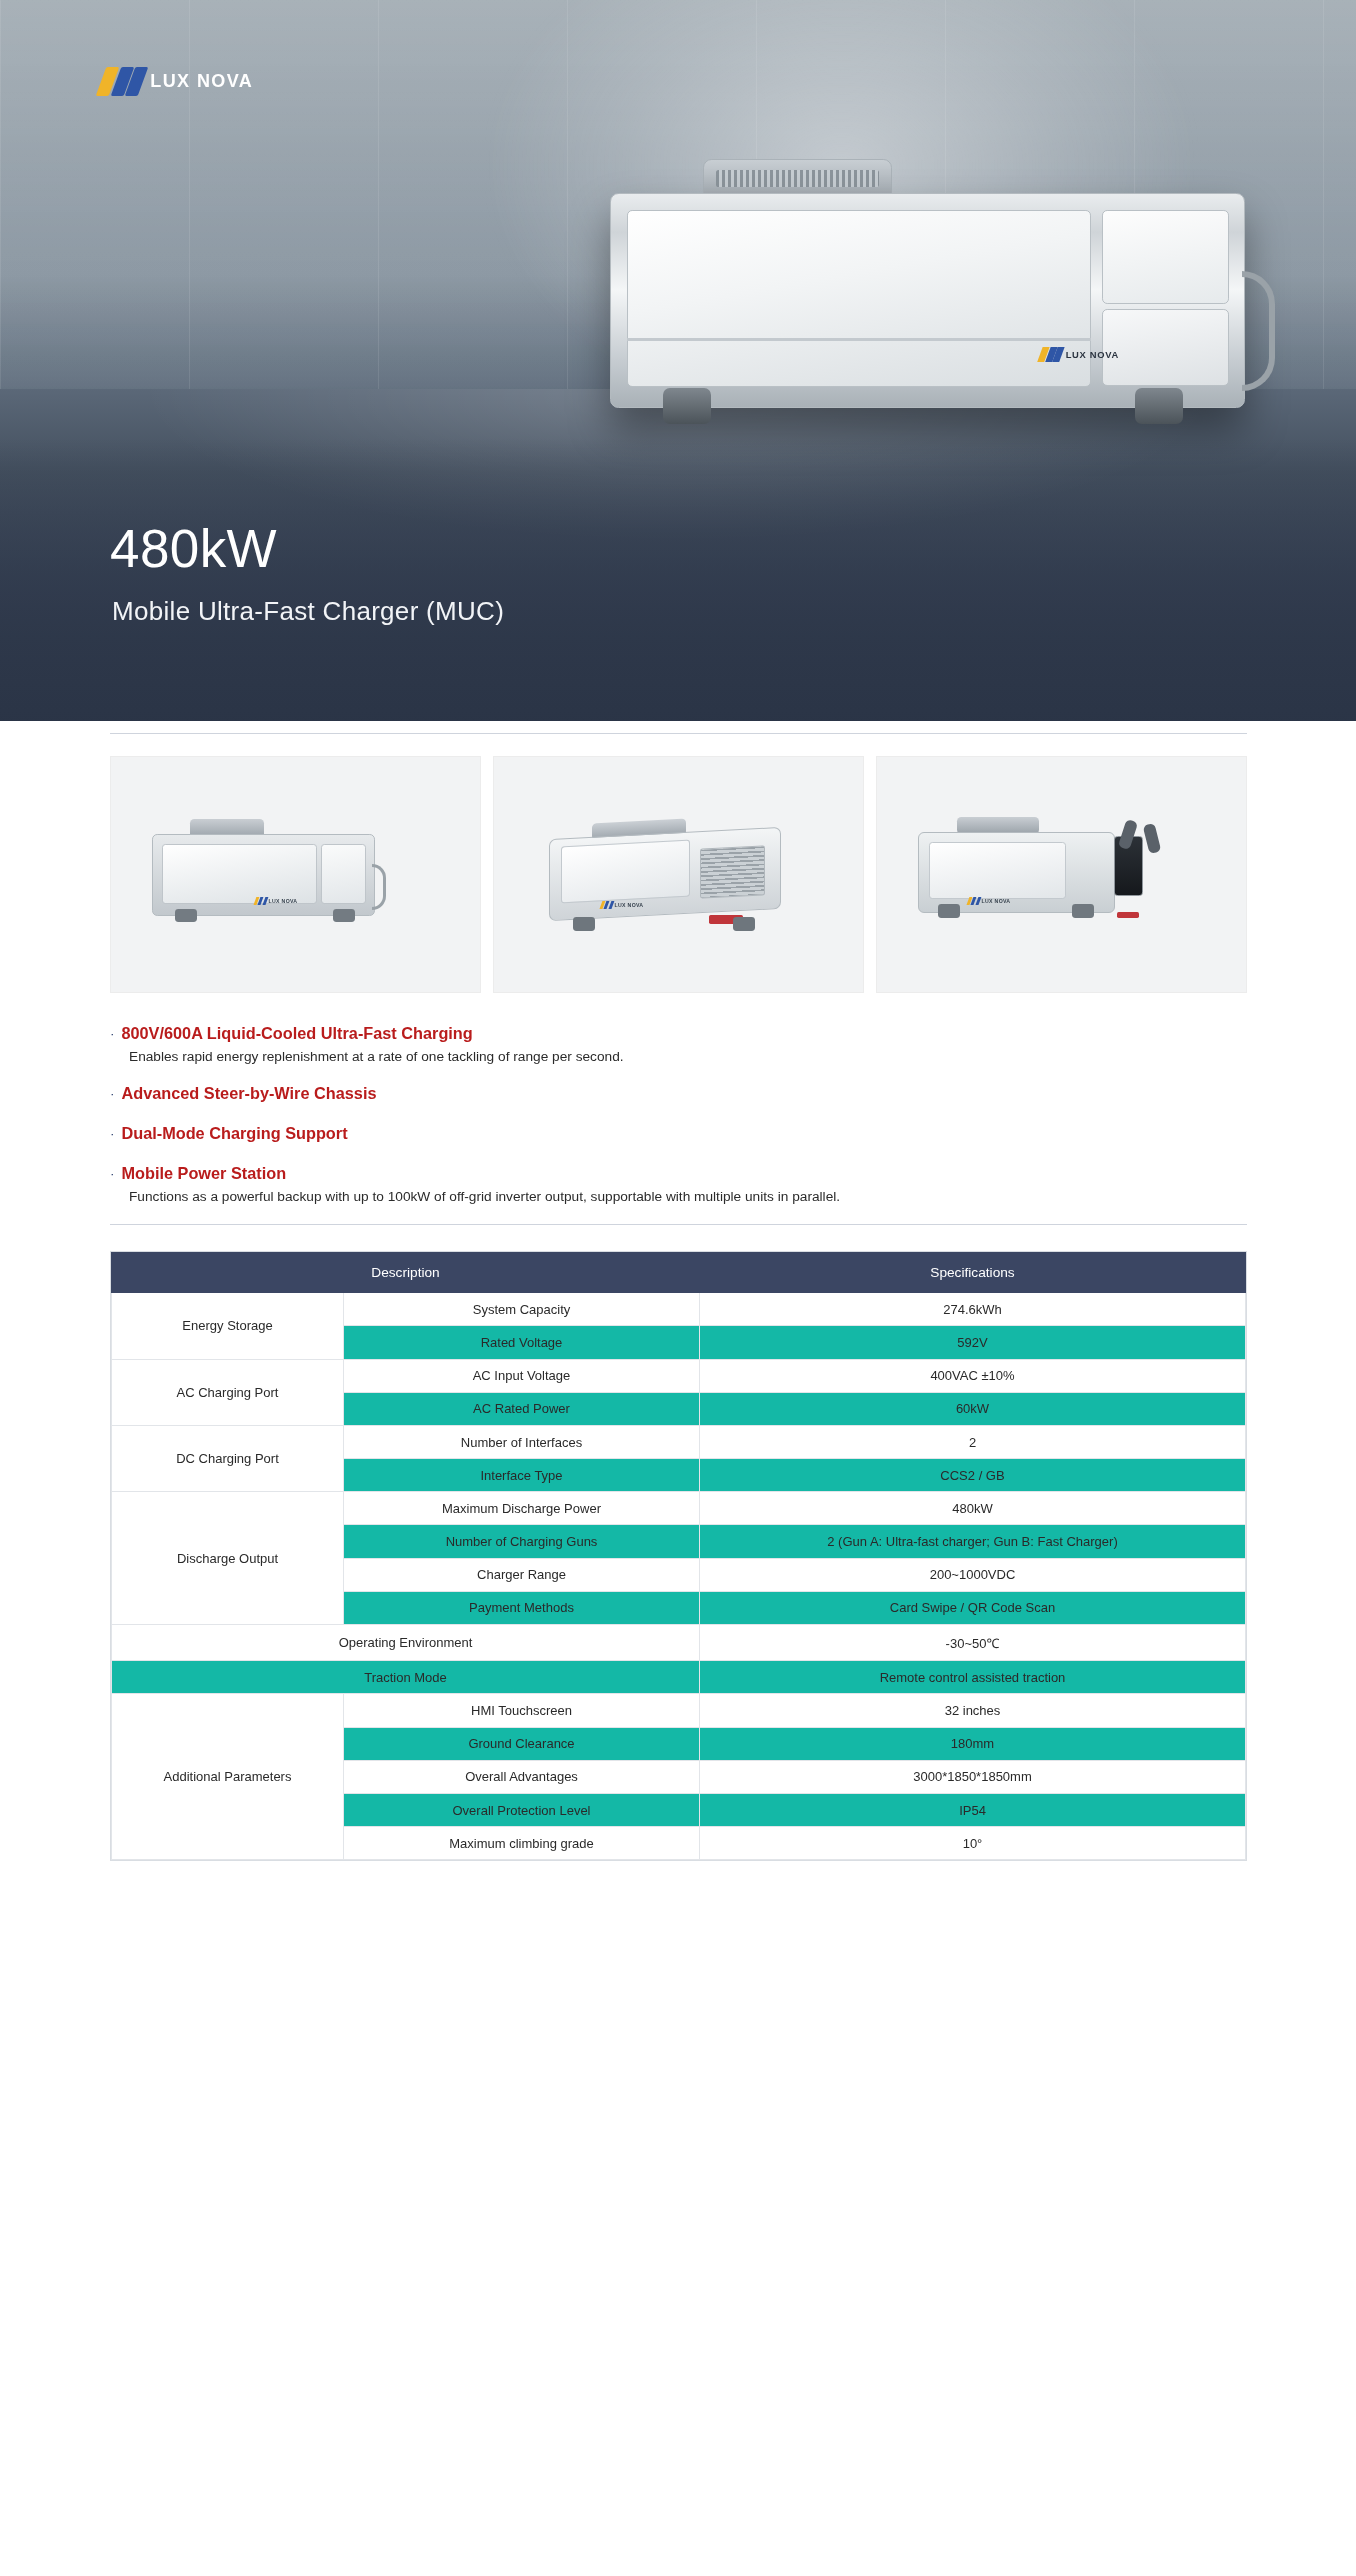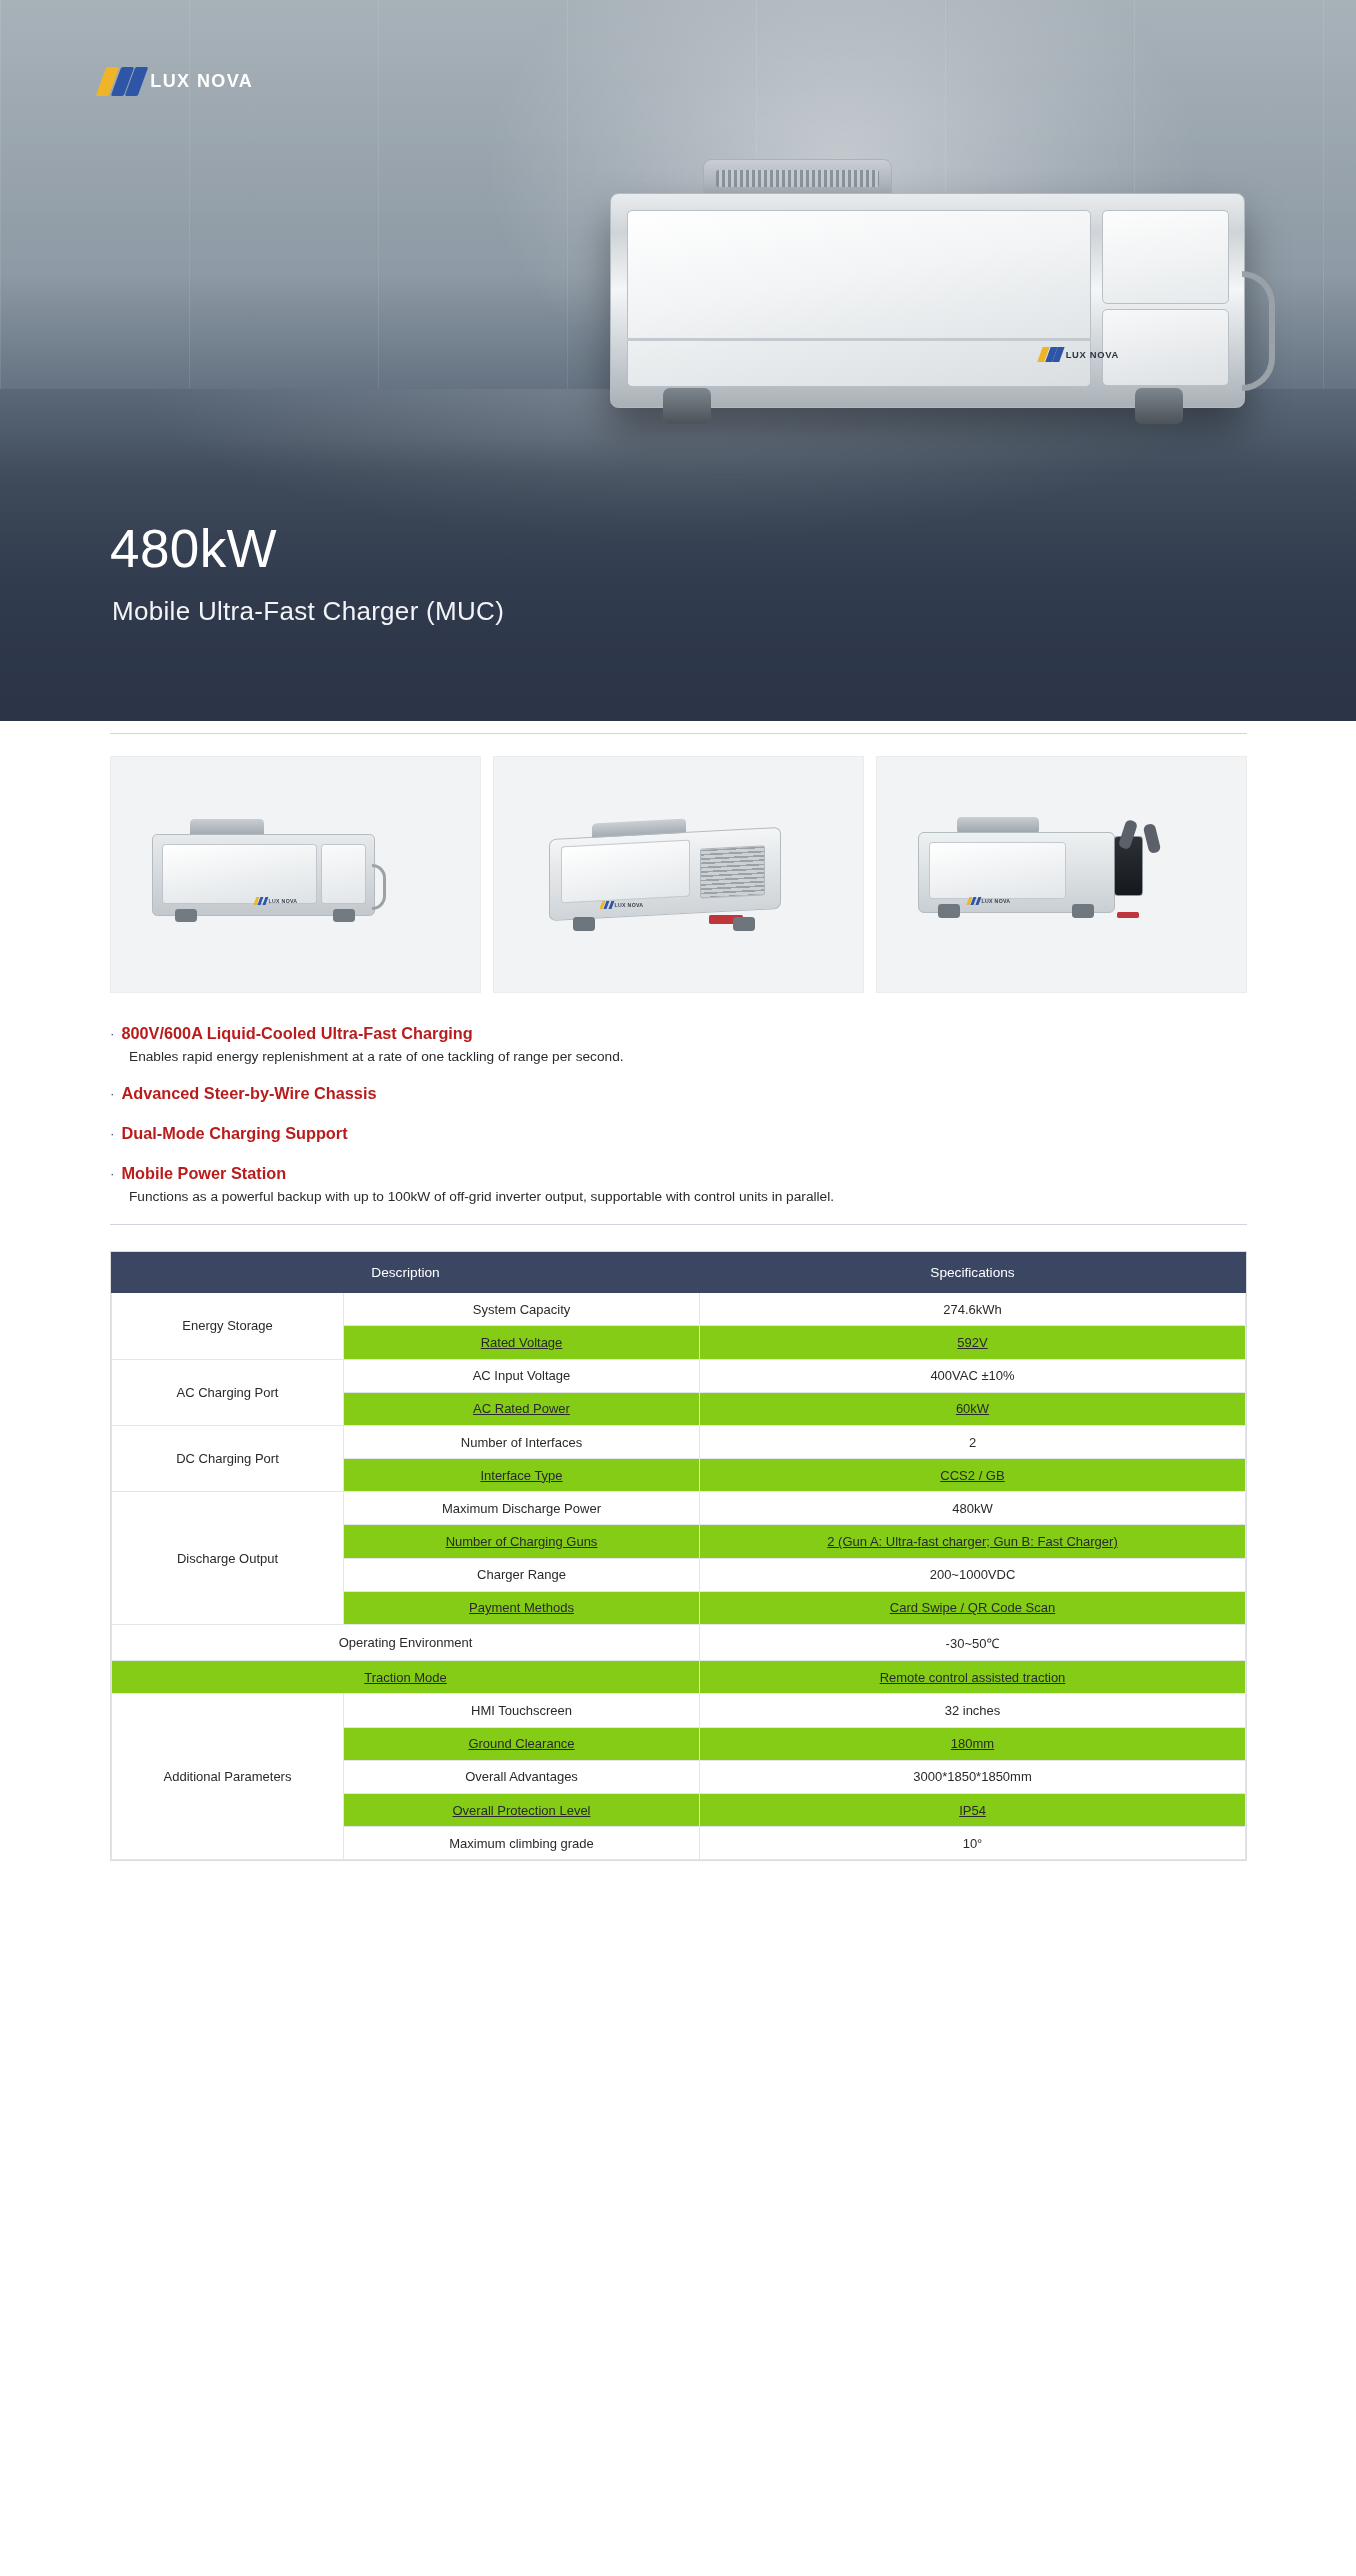--- a/index.html
+++ b/index.html
@@ -202,21 +202,21 @@
     font-size:13px; color:#2a2a2a; text-align:center;
     padding:8.6px 5.2px; border:0.9px solid #e2e5e9;
   }
   thead th {
     background:#3b4663; color:#ffffff; font-weight:400; font-size:13.7px; padding:12px 5.2px;
     border-color:#3b4663;
   }
   .col-group { width:232px; }
   .col-desc  { width:356px; }
   td.group { background:#f6f7f8; color:#2a2a2a; }
-  tr.alt td { background:#84cc16;text-decoration:underline; }
+  tr.alt td { background:#14b8a6; }
   tr.white td { background:#ffffff; }
 </style>
 </head>
 <body>
 
 <div class="hero">
   <div class="hero-wallpanels"></div>
   <div class="hero-glow"></div>
   <div class="hero-floor"></div>
 
@@ -343,21 +343,21 @@
       <div class="feature-head">
         <span class="bullet">·</span>
         <span class="feature-title">Dual-Mode Charging Support</span>
       </div>
     </div>
     <div class="feature">
       <div class="feature-head">
         <span class="bullet">·</span>
         <span class="feature-title">Mobile Power Station</span>
       </div>
-      <div class="feature-desc">Functions as a powerful backup with up to 100kW of off-grid inverter output, supportable with control units in parallel.</div>
+      <div class="feature-desc">Functions as a powerful backup with up to 100kW of off-grid inverter output, supportable with multiple units in parallel.</div>
     </div>
   </div>
 </div>
 
 <div class="section">
   <div class="sec-rule"></div>
 
   <div class="spec-wrap">
     <table>
       <colgroup>

